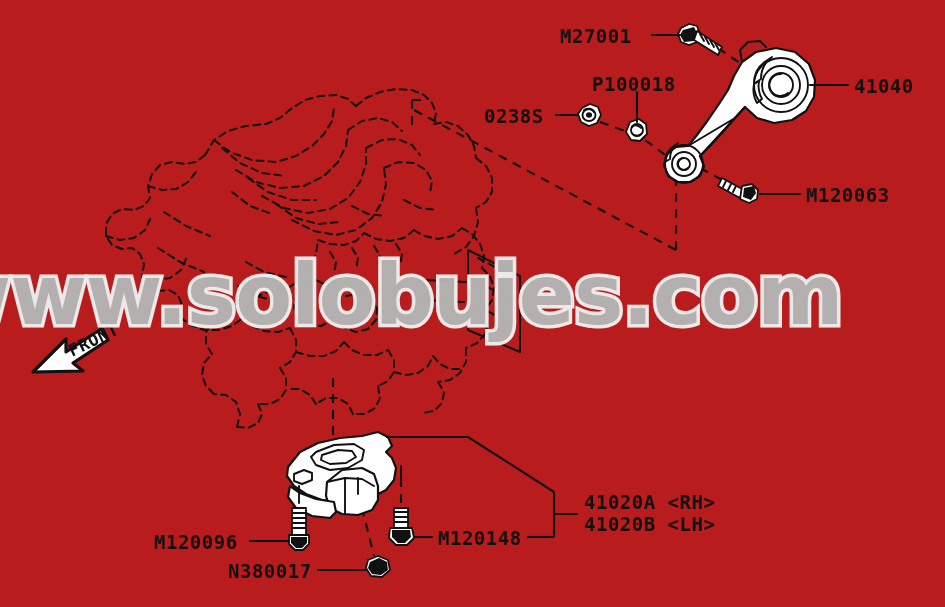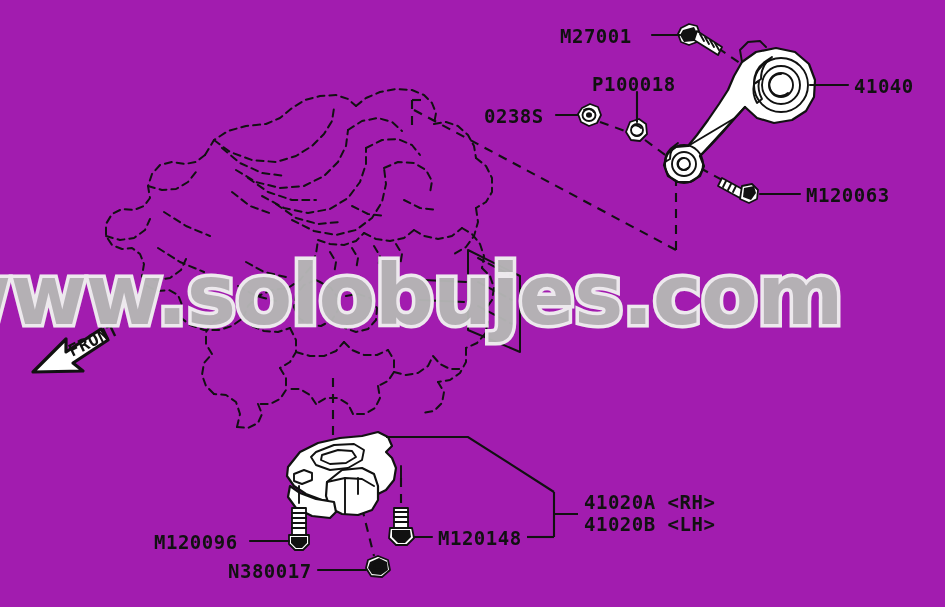--- a/index.html
+++ b/index.html
@@ -1,21 +1,21 @@
 <!DOCTYPE html>
 <html><head>
 <meta charset="utf-8">
 <title>Engine Mounting Parts Diagram</title>
 <style>
   html,body{margin:0;padding:0;background:#ffffff;}
   body{
     width:945px;height:607px;overflow:hidden;position:relative;
     font-family:"Liberation Sans","DejaVu Sans",sans-serif;
   }
-  #stage{position:absolute;left:0;top:0;width:945px;height:607px;background:#a21caf;}
+  #stage{position:absolute;left:0;top:0;width:945px;height:607px;background:#b91c1c;}
   svg#diagram{position:absolute;left:0;top:0;width:945px;height:607px;display:block;}
 
   .part-label{
     font-family:"DejaVu Sans Mono","Liberation Mono",monospace;
     font-size:19px;font-weight:700;fill:#111111;
     letter-spacing:0.5px;white-space:pre;
   }
   .front-label{
     font-family:"DejaVu Sans Mono","Liberation Mono",monospace;
     font-size:17px;font-weight:700;fill:#111111;letter-spacing:0.5px;

